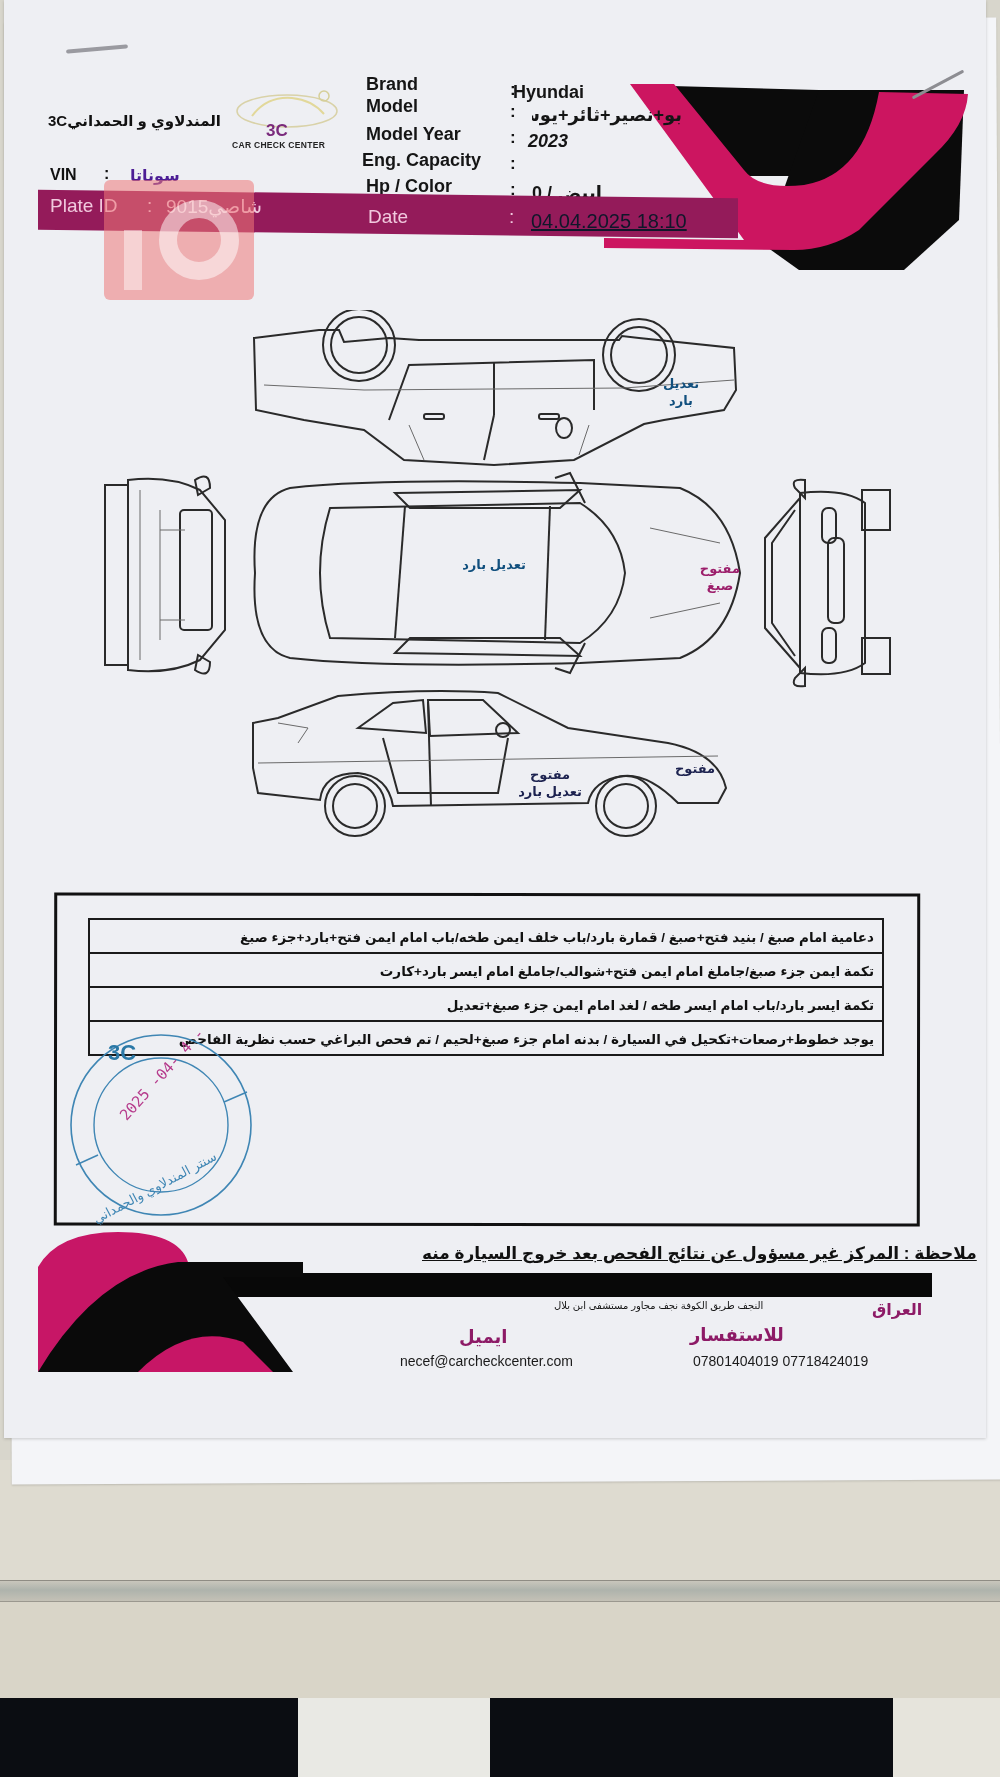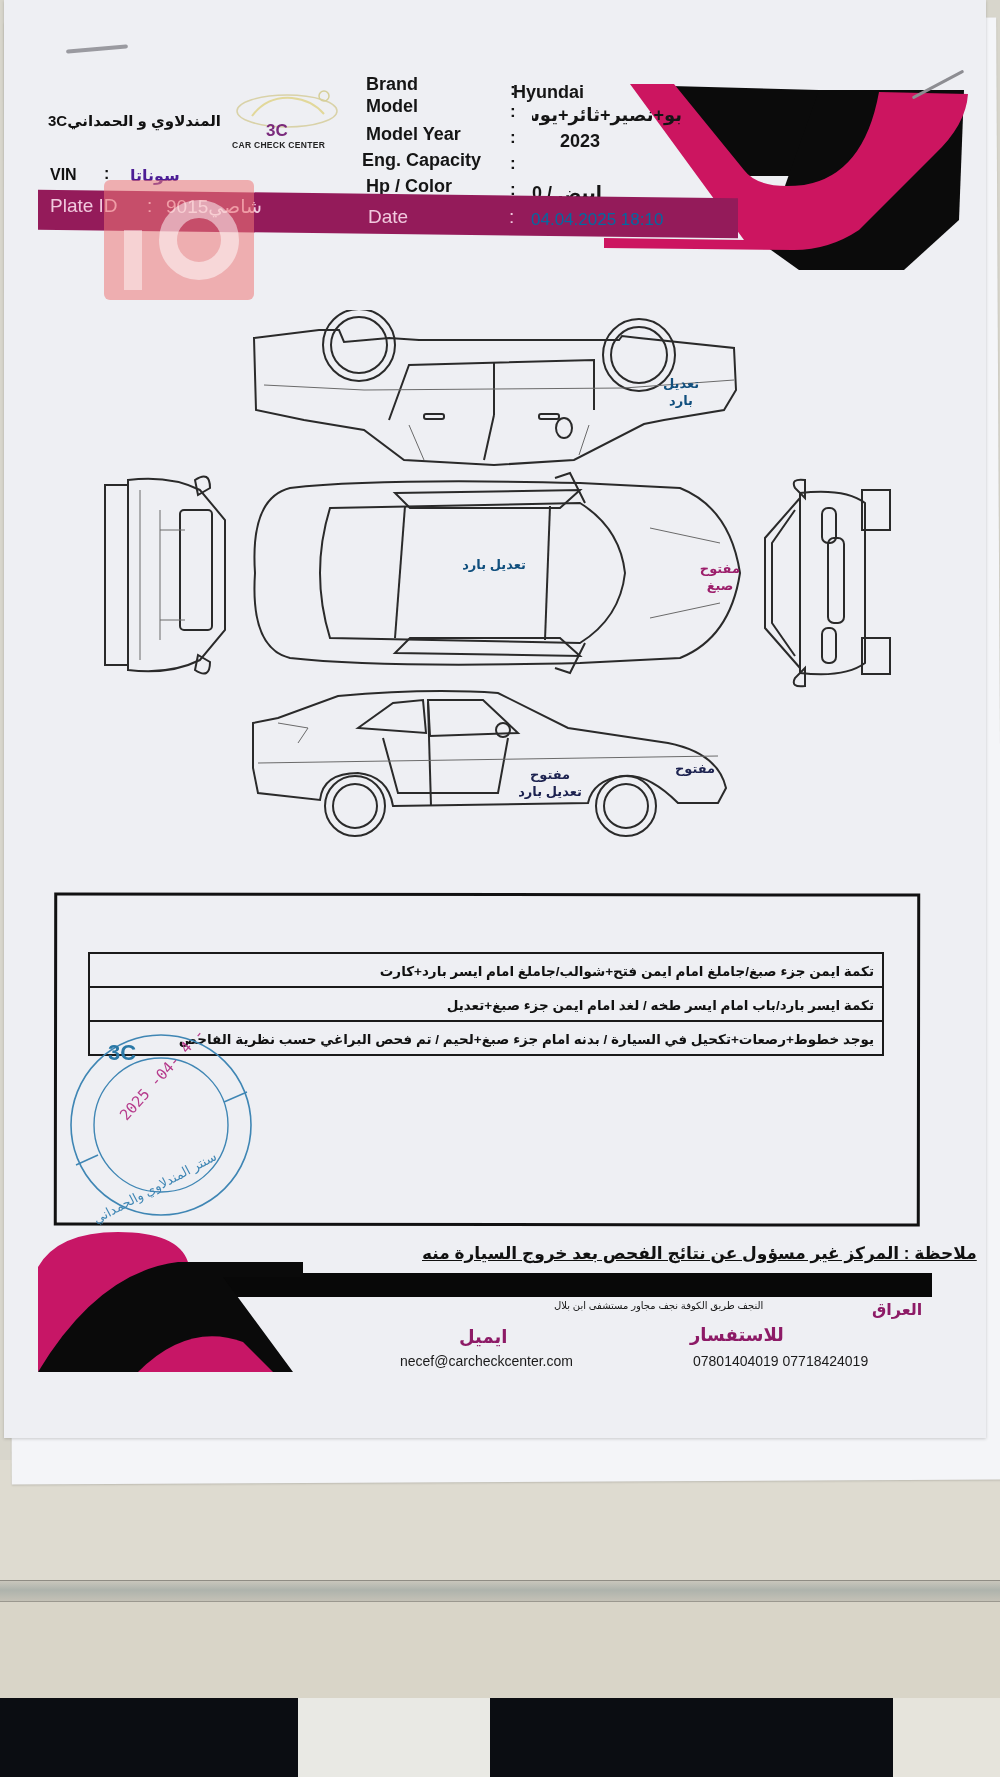--- a/index.html
+++ b/index.html
@@ -39,21 +39,21 @@
   .field-label { font-size: 18px; font-weight: bold; color: #151515; }
   .field-colon { font-size: 17px; font-weight: bold; color: #151515; }
   .field-value { font-size: 18px; font-weight: bold; color: #151515; }
 
   .plate-bar { left: 34px; top: 194px; width: 700px; height: 40px; background: #941b5a; transform: skewY(0.7deg); }
   .plate-label { left: 46px; top: 195px; font-size: 19px; color: #f1c9de; }
   .plate-colon { left: 143px; top: 195px; font-size: 19px; color: #f1c9de; }
   .plate-value { left: 162px; top: 195px; font-size: 19px; color: #f1c9de; }
   .date-label { left: 364px; top: 206px; font-size: 19px; color: #f1c9de; }
   .date-colon { left: 505px; top: 206px; font-size: 19px; color: #f1c9de; }
-  .date-value { left: 527px; top: 210px; font-size: 17px; color: #0369a1; }
+  .date-value { left: 527px; top: 210px; font-size: 20px; color: #0f172a; text-decoration: underline; }
 
   .report-title { left: 72px; top: 236px; font-size: 30px; font-weight: bold; color: #1c1c1c; direction: rtl; }
   .watermark { left: 100px; top: 180px; width: 150px; height: 120px; background: rgba(238,120,120,0.55); border-radius: 6px; }
   .watermark-q { left: 155px; top: 200px; width: 80px; height: 80px; border: 18px solid rgba(255,255,255,0.5); border-radius: 50%; }
   .watermark-i { left: 120px; top: 230px; width: 18px; height: 60px; background: rgba(255,255,255,0.45); }
 
   .deco-top { left: 600px; top: 80px; width: 370px; height: 210px; }
 
   
   .car-svg { stroke: #2a2a2a; fill: none; stroke-width: 2; }
@@ -122,21 +122,21 @@
   <div class="abs field-label" style="left:362px; top:74px;">Brand</div>
   <div class="abs field-colon" style="left:506px; top:80px;">:</div>
   <div class="abs field-value" style="left:509px; top:82px;">Hyundai</div>
 
   <div class="abs field-label" style="left:362px; top:96px;">Model</div>
   <div class="abs field-colon" style="left:506px; top:102px;">:</div>
   <div class="abs field-value" style="left:528px; top:104px; direction:rtl; width:150px; overflow:hidden; white-space:nowrap; text-align:left;">بو+نصير+ثائر+يوسف</div>
 
   <div class="abs field-label" style="left:362px; top:124px;">Model Year</div>
   <div class="abs field-colon" style="left:506px; top:128px;">:</div>
-  <div class="abs field-value" style="left:556px; top:131px;">2023</div>
+  <div class="abs field-value" style="left:524px; top:131px;font-style:italic;">2023</div>
 
   <div class="abs field-label" style="left:358px; top:150px;">Eng. Capacity</div>
   <div class="abs field-colon" style="left:506px; top:154px;">:</div>
   <div class="abs field-value" style="left:528px; top:156px;"></div>
 
   <div class="abs field-label" style="left:362px; top:176px;">Hp / Color</div>
   <div class="abs field-colon" style="left:506px; top:180px;">:</div>
   <div class="abs field-value" style="left:528px; top:182px; direction:rtl;">ابيض / 0</div>
 
   <div class="abs plate-bar"></div>
@@ -214,20 +214,23 @@
     <circle class="car-svg" cx="255" cy="42" r="7"></circle>
     <path class="car-thin" d="M10 75 L470 68 M30 35 L60 40 L50 55"></path>
   </svg>
   <div class="abs note-navy" style="left:506px; top:766px; width:80px;">
     <div>مفتوح</div>
     <div>تعديل بارد</div>
   </div>
   <div class="abs note-navy" style="left:666px; top:760px; width:50px;">مفتوح</div>
 
   <div class="abs notes-frame"></div>
+  <div class="abs notes-row" style="top:918px;">
+    <span>دعامية امام صبغ / بنيد فتح+صبغ / قمارة بارد/باب خلف ايمن طخه/باب امام ايمن فتح+بارد+جزء صبغ</span>
+  </div>
   <div class="abs notes-row" style="top:986px;">
     <span>تكمة ايسر بارد/باب امام ايسر طخه / لغد امام ايمن جزء صبغ+تعديل</span>
   </div>
   <div class="abs notes-row" style="top:952px;">
     <span>تكمة ايمن جزء صبغ/جاملغ امام ايمن فتح+شوالب/جاملغ امام ايسر بارد+كارت</span>
   </div>
   <div class="abs notes-row" style="top:1020px;">
     <span>يوجد خطوط+رصعات+تكحيل في السيارة / بدنه امام جزء صبغ+لحيم / تم فحص البراغي حسب نظرية الفاحص</span>
   </div>
 

